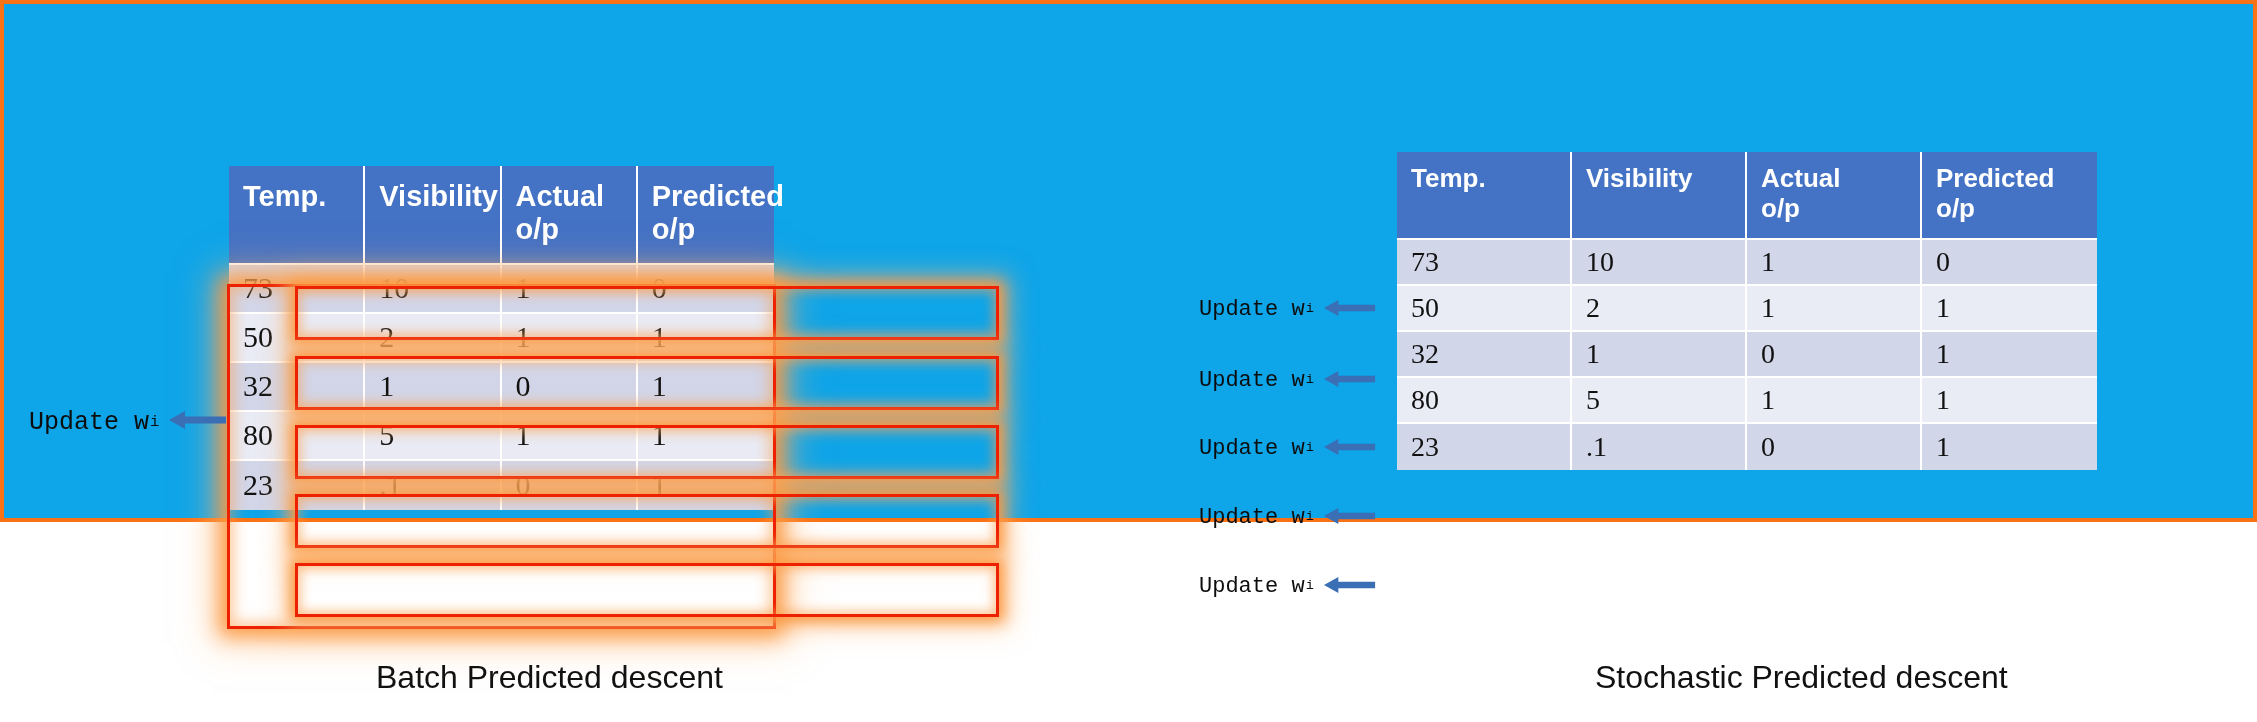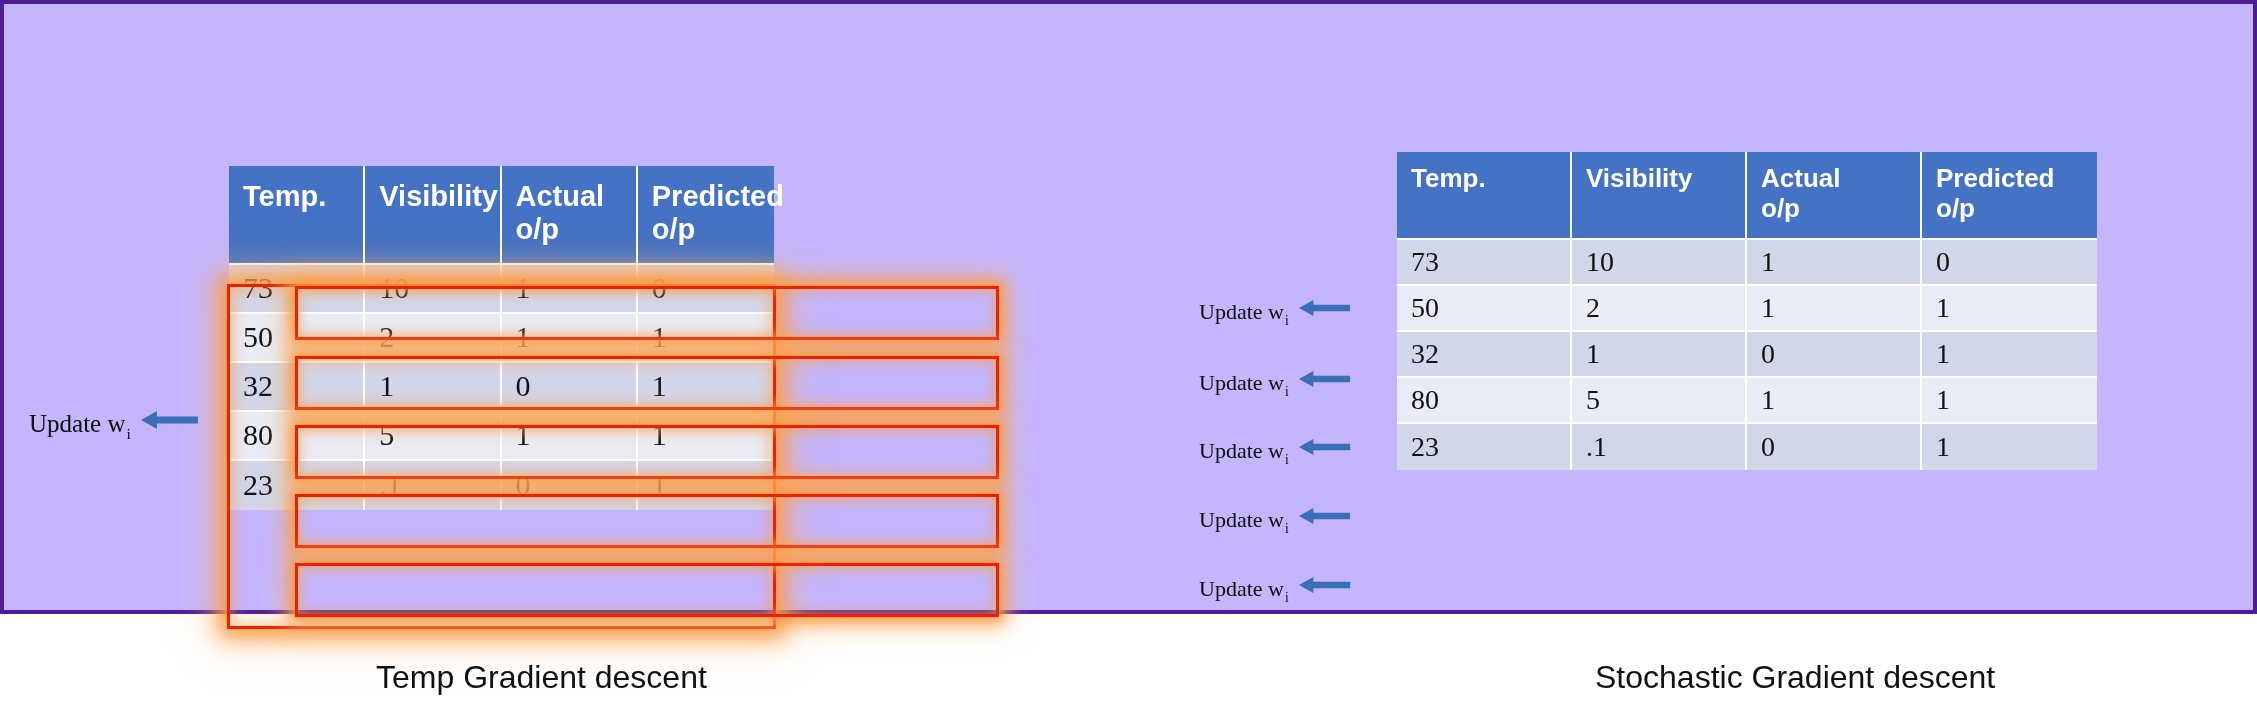--- a/index.html
+++ b/index.html
@@ -10,24 +10,24 @@
     width: 2257px;
     height: 722px;
     background: #ffffff;
     font-family: "Liberation Sans", sans-serif;
     overflow: hidden;
   }
 
   #page {
     position: relative;
     width: 2257px;
-    height: 614px;
-    box-sizing: border-box;
-    border: 4px solid #4c1d95;
-    background: #c4b5fd;
+    height: 522px;
+    box-sizing: border-box;
+    border: 4px solid #f97316;
+    background: #0ea5e9;
   }
 
   
   .panel {
     position: absolute;
     top: 0;
     height: 722px;
   }
   #panel-batch      { left: 0px;    width: 1100px; }
   #panel-stochastic { left: 1100px; width: 1153px; }
@@ -134,24 +134,24 @@
     box-sizing: border-box;
     left: 291px;
     width: 704px;
     height: 54px;
   }
 
   
   .update-label {
     position: absolute;
     display: flex;
-    align-items: flex-end;
+    align-items: flex-start;
     white-space: nowrap;
     color: #0d0d0d;
-    font-family: Liberation Serif, serif;
+    font-family: Liberation Mono, monospace;
   }
   .update-label .ul-text { display: inline-block; }
   .update-label .ul-sub {
     font-size: 0.62em;
     vertical-align: baseline;
     position: relative;
     top: 0.30em;
     padding-left: 1px;
   }
   .arrow-left {
@@ -250,21 +250,21 @@
     <div class="update-label" id="label-batch">
       <span class="ul-text">Update w</span>
         <span class="ul-sub">i</span>
       <span class="arrow-left">
         <svg width="58" height="24" viewBox="0 0 58 24" aria-hidden="true">
           <path d="M0 12 L16 3 L16 8.5 L57 8.5 L57 15.5 L16 15.5 L16 21 Z" fill="#3A6EB5"></path>
         </svg>
       </span>
     </div>
 
-    <div class="caption" id="caption-batch">Temp Gradient descent</div>
+    <div class="caption" id="caption-batch">Batch Predicted descent</div>
   </div>
 
   <div class="panel" id="panel-stochastic" style="left:0; width:2253px;">
 
     <div class="table-block" id="table-stochastic" style="left:1393px;">
       <table class="grid-table">
         <thead>
           <tr>
             <th>
               <span>Temp.</span>
@@ -366,16 +366,16 @@
     <div class="update-label label-stoch" id="label-stoch-4">
       <span class="ul-text">Update w</span>
         <span class="ul-sub">i</span>
       <span class="arrow-left">
         <svg width="52" height="22" viewBox="0 0 58 24" aria-hidden="true">
           <path d="M0 12 L16 3 L16 8.5 L57 8.5 L57 15.5 L16 15.5 L16 21 Z" fill="#3A6EB5"></path>
         </svg>
       </span>
     </div>
 
-    <div class="caption" id="caption-stochastic">Stochastic Gradient descent</div>
+    <div class="caption" id="caption-stochastic">Stochastic Predicted descent</div>
   </div>
 
 </div>
 
 </body></html>

